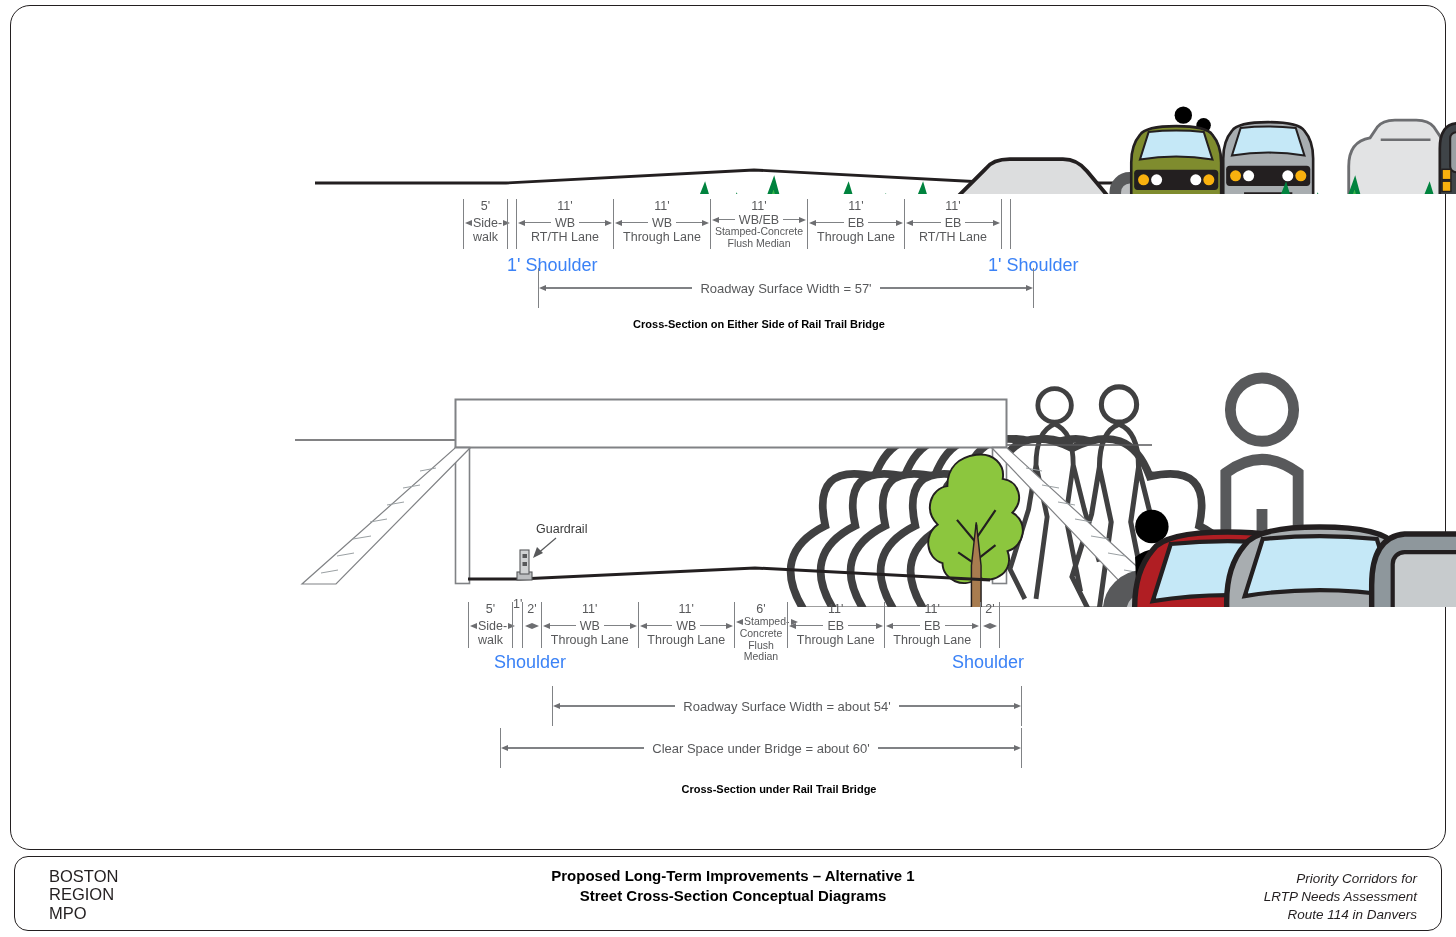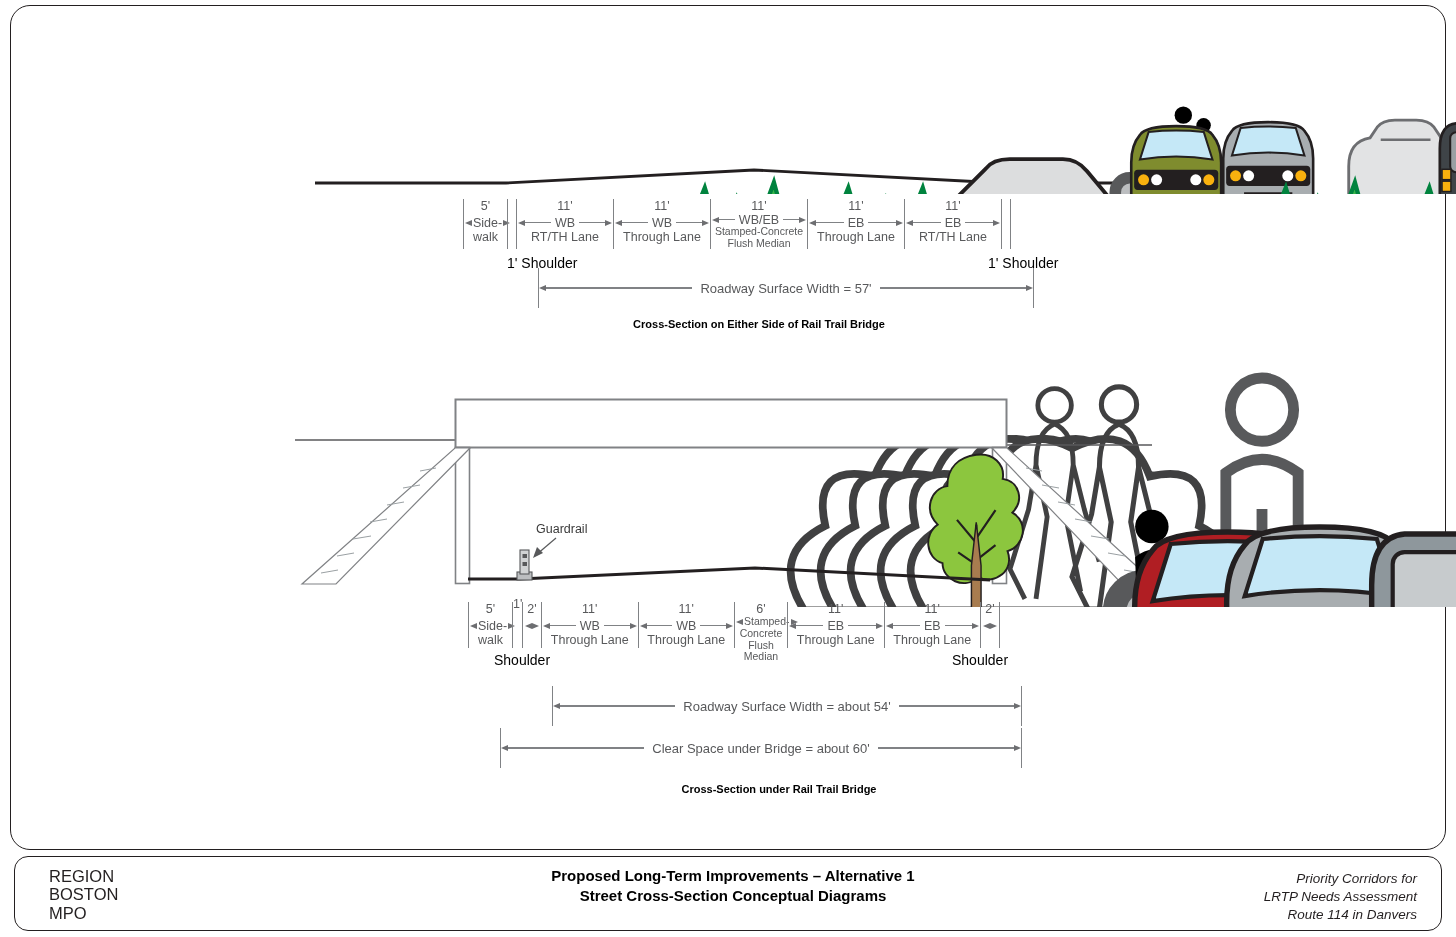--- a/index.html
+++ b/index.html
@@ -15,21 +15,21 @@
   .feet.raise{position:relative;top:-5px;}
   .mid{display:flex;align-items:center;height:15px;padding:0 1px;}
   .mid .lbl{padding:0 4px;white-space:nowrap;}
   .sub{text-align:center;height:15px;white-space:nowrap;}
   .sub.sm{font-size:10.5px;height:12px;}
   .ah{width:0;height:0;border-top:3.5px solid transparent;border-bottom:3.5px solid transparent;flex:none;}
   .ah.l{border-right:7px solid #6d6e71;}
   .ah.r{border-left:7px solid #6d6e71;}
   .ln{flex:1;height:1.4px;background:#808285;min-width:2px;}
   .spacer{flex:1;}
-  .sidetext{position:absolute;color:#000000;font-size:14px;white-space:nowrap;}
+  .sidetext{position:absolute;color:#3b82f6;font-size:18px;white-space:nowrap;}
   
   .dimline{position:absolute;display:flex;align-items:center;color:#58595b;font-size:13px;margin-left:32px;}
   .dimline .et{width:1.4px;align-self:stretch;background:#808285;flex:none;}
   .dimline .lab{padding:0 8px;white-space:nowrap;}
   .sec-title{position:absolute;left:12px;width:100%;text-align:center;font-weight:bold;font-size:11px;color:#000;box-sizing:border-box;}
   
   .footer{position:absolute;left:14px;top:856px;width:1428px;height:75px;border:1.6px solid #231f20;border-radius:14px;background:#fff;display:flex;align-items:stretch;box-sizing:border-box;}
   .f-left{width:300px;padding:10px 0 0 34px;font-size:16.5px;line-height:1.12;color:#231f20;}
   .f-center{flex:1;text-align:center;padding-top:9px;font-weight:bold;font-size:15px;line-height:1.3;color:#000;}
   .f-right{width:300px;padding:13px 24px 0 0;text-align:right;font-style:italic;font-size:13.5px;line-height:1.35;color:#231f20;}
@@ -372,22 +372,22 @@
   <span class="lab">Clear Space under Bridge = about 60'</span>
   <span class="ln"></span>
       <span class="ah r"></span>
       <div class="et"></div>
 </div>
 
 <div class="sec-title" style="top:783px;padding-left:32px;margin-left:23px;">Cross-Section under Rail Trail Bridge</div>
 
 <div class="footer">
   <div class="f-left">
+    <div>BOSTON</div>
     <div>REGION</div>
-    <div>BOSTON</div>
     <div>MPO</div>
   </div>
   <div class="f-center">
     <div>Proposed Long-Term Improvements – Alternative 1</div>
     <div>Street Cross-Section Conceptual Diagrams</div>
   </div>
   <div class="f-right">
     <div>Priority Corridors for</div>
     <div>LRTP Needs Assessment</div>
     <div>Route 114 in Danvers</div>

